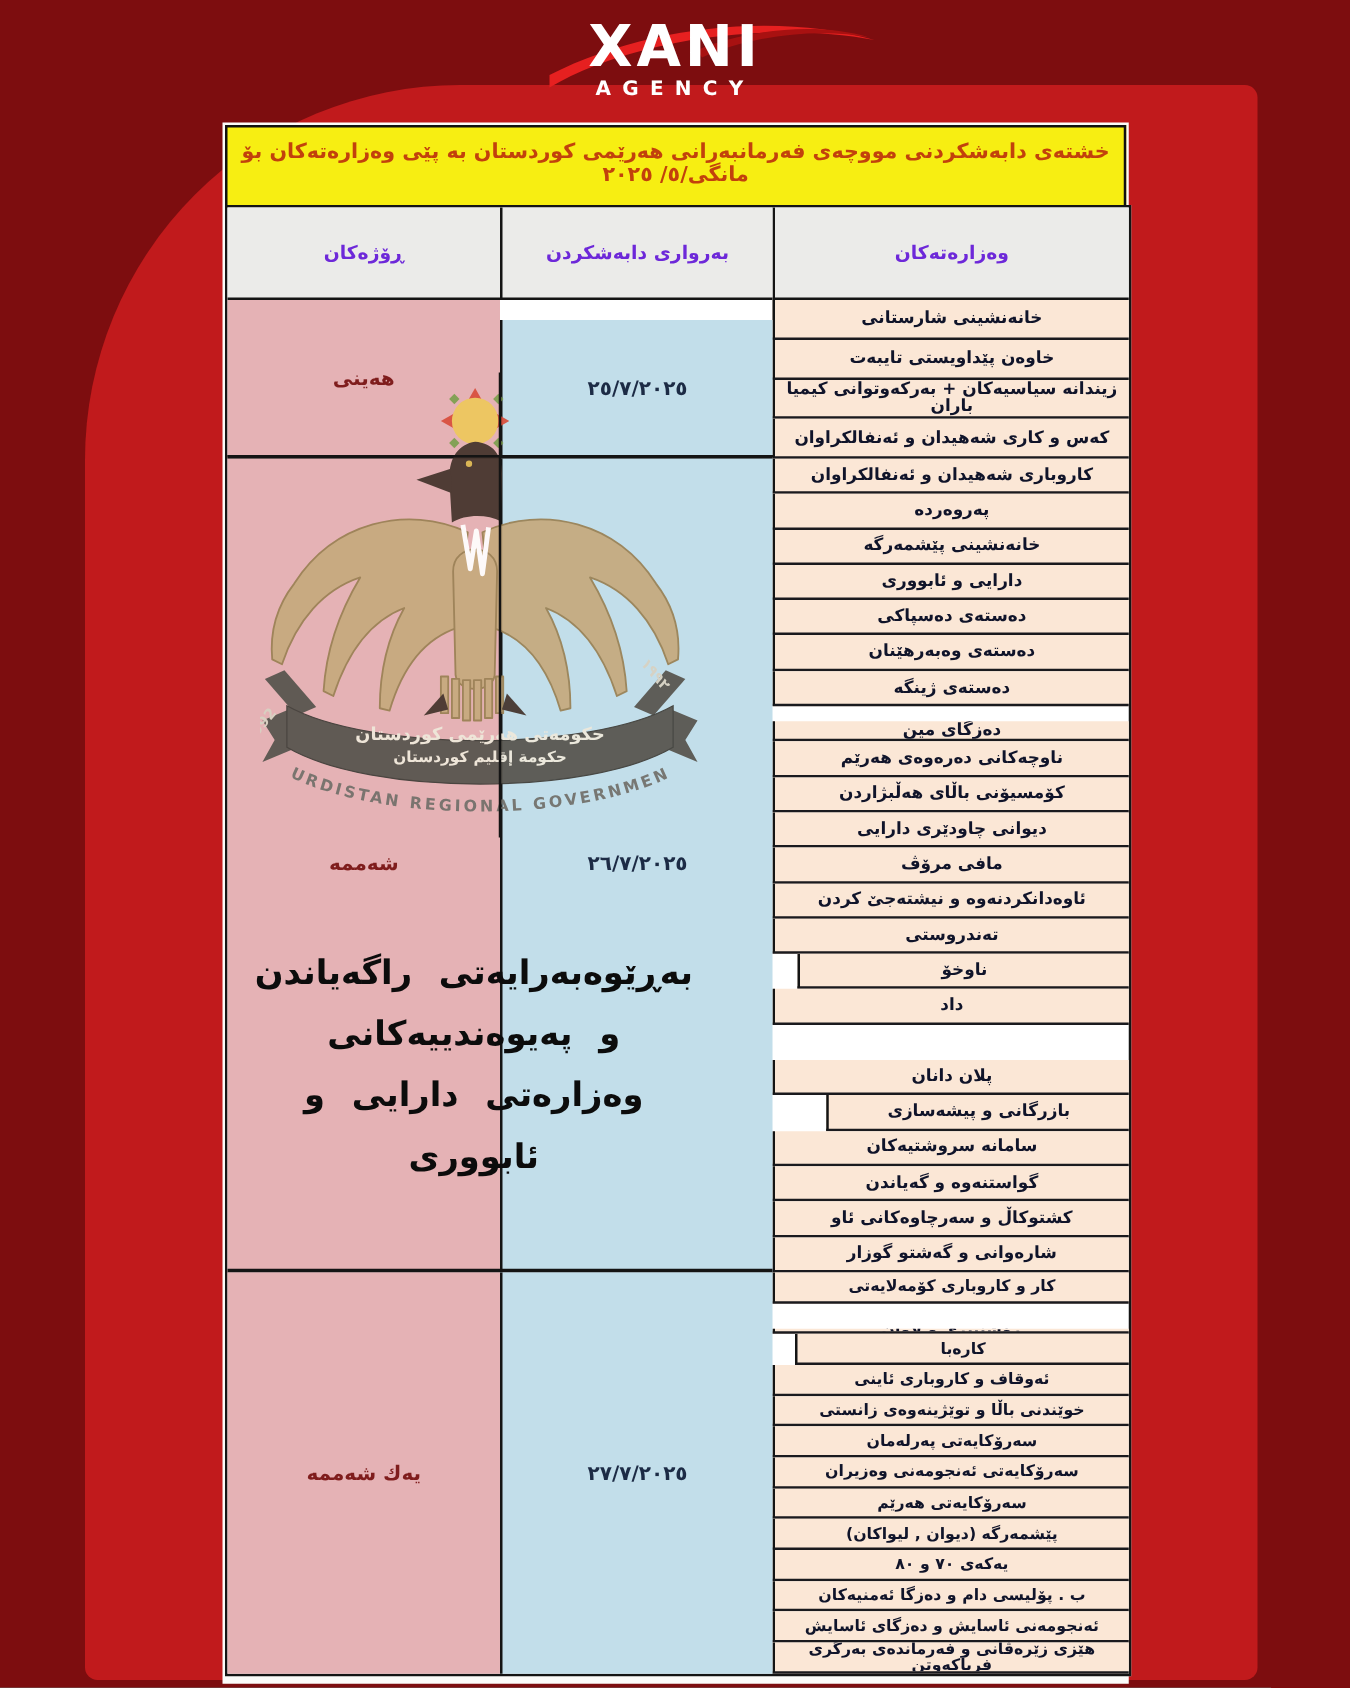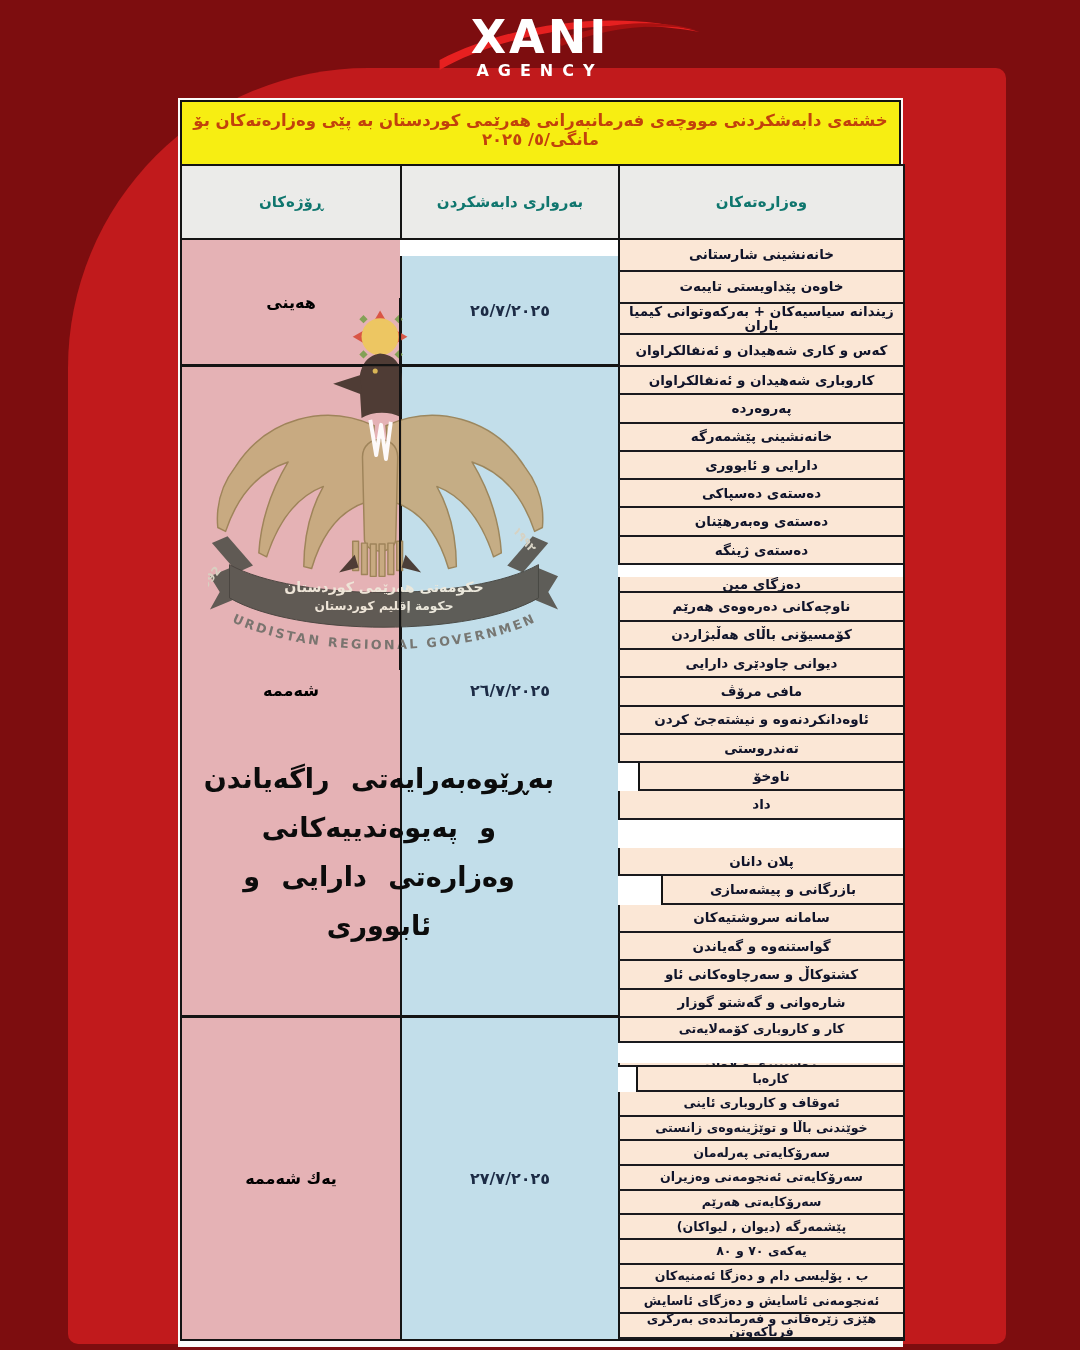--- a/index.html
+++ b/index.html
@@ -27,26 +27,26 @@
     text-align:center;color:#c2410c;font-weight:bold;font-size:16.5px;
     padding-top:9px;box-sizing:content-box;
   }
   .tbl{
     position:absolute;left:2px;top:66px;width:721px;
     display:grid;direction:rtl;
     grid-template-columns:285px 218px 218px;
     border:2px solid #141414;background:#fff;z-index:1;
   }
   .cell{display:flex;align-items:center;justify-content:center;font-weight:bold;text-align:center;overflow:hidden;}
-  .h{background:#ebebe9;border-bottom:2px solid #141414;font-size:15px;color:#0f766e;}
+  .h{background:#ebebe9;border-bottom:2px solid #141414;font-size:15px;color:#6d28d9;}
   .h.vb{border-left:2px solid #141414;}
   .min{background:#fbe7d6;border-bottom:2px solid #1a1a1e;border-left:2px solid #141414;font-size:13.5px;color:#10142a;line-height:1.1;}
   .min.g3{font-size:12.6px;}
   .date{background:#c2deea;border-left:2px solid #141414;font-size:16px;color:#1c2b45;}
-  .day{background:#e5b2b5;font-size:16px;color:#000000;text-align:center;}
+  .day{background:#e5b2b5;font-size:16px;color:#7f1d1d;text-align:center;}
   .gsep{border-bottom:3px solid #141414;}
   
   .ovl-vline{position:absolute;left:221px;top:200px;width:2px;height:372px;background:#141414;z-index:6;}
   .ovl-hline{position:absolute;left:4px;top:266px;width:437px;height:2px;background:#141414;z-index:6;}
   
   .emblem{position:absolute;left:30px;top:212px;z-index:5;opacity:.93;}
   
   .caption{
     position:absolute;left:4px;top:656px;width:394px;z-index:7;
     text-align:center;color:#0c0c0c;font-weight:bold;font-size:27px;

